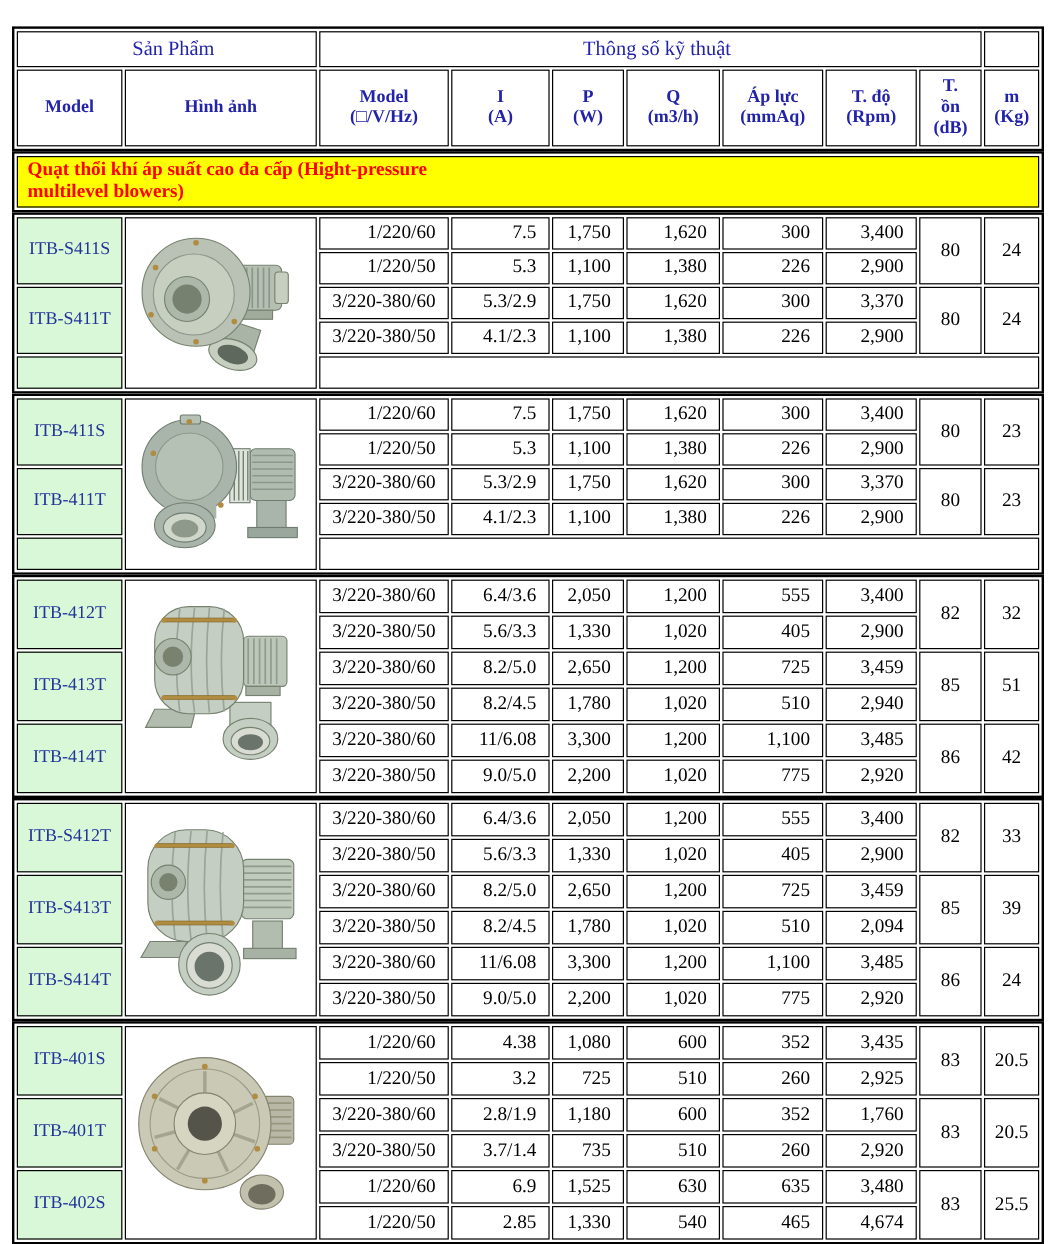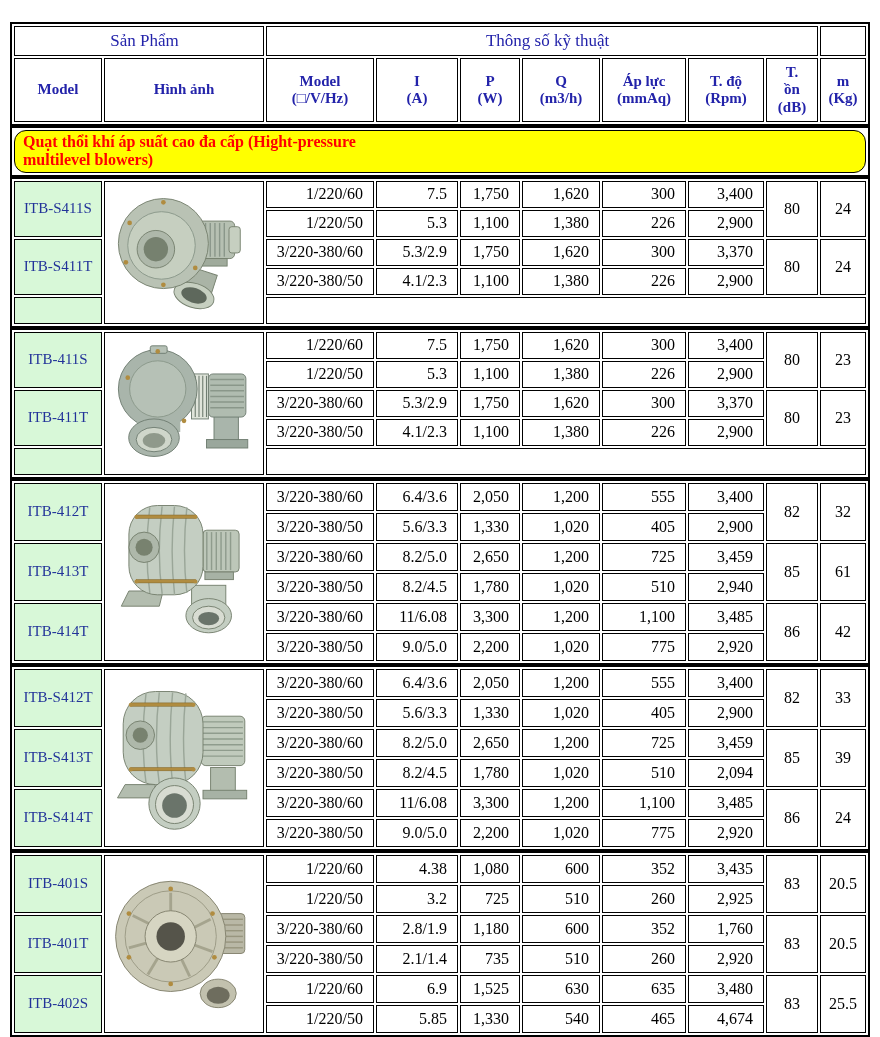--- a/index.html
+++ b/index.html
@@ -13,21 +13,21 @@
   tr.hr1{height:30px;}
   tr.hr2{height:64px;}
   .ghead{color:var(--header-blue,#2323aa);font-weight:normal;text-align:center;font-size:17px;padding-left:12px;}
   .chead{color:var(--header-blue,#2323aa);font-weight:bold;text-align:center;font-size:15px;
          white-space:pre-line;}
   .spacer{border:1px solid #000;}
   
   tr.bannerrow{height:40px;}
   td.banner{background:var(--banner-bg,#ffff00);color:var(--banner-red,#ff0000);
             font-weight:bold;font-size:16px;text-align:left;padding:2px 8px;
-            white-space:pre-line;border-radius:12px;}
+            white-space:pre-line;}
   
   table.s5 tr{height:27px;}
   table.s6 tr{height:28px;}
   td.model{background:var(--model-green,#d8f8d8);color:var(--model-blue,#223399);
            text-align:center;font-size:15px;}
   td.imgcell{text-align:center;vertical-align:middle;padding:0;}
   td.num{text-align:right;padding-right:10px;}
   td.ctr{text-align:center;}
   td.espec{border:1px solid #000;}
   svg{display:block;margin:0 auto;}
@@ -359,21 +359,21 @@
     </tr>
     <tr>
       <td class="model" rowspan="2">ITB-413T</td>
       <td class="num">3/220-380/60</td>
       <td class="num">8.2/5.0</td>
       <td class="num">2,650</td>
       <td class="num">1,200</td>
       <td class="num">725</td>
       <td class="num">3,459</td>
       <td class="ctr" rowspan="2">85</td>
-      <td class="ctr" rowspan="2">61</td>
+      <td class="ctr" rowspan="2">51</td>
     </tr>
     <tr>
       <td class="num">3/220-380/50</td>
       <td class="num">8.2/4.5</td>
       <td class="num">1,780</td>
       <td class="num">1,020</td>
       <td class="num">510</td>
       <td class="num">2,940</td>
     </tr>
     <tr>
@@ -586,40 +586,40 @@
       <td class="num">2.8/1.9</td>
       <td class="num">1,180</td>
       <td class="num">600</td>
       <td class="num">352</td>
       <td class="num">1,760</td>
       <td class="ctr" rowspan="2">83</td>
       <td class="ctr" rowspan="2">20.5</td>
     </tr>
     <tr>
       <td class="num">3/220-380/50</td>
-      <td class="num">2.1/1.4</td>
+      <td class="num">3.7/1.4</td>
       <td class="num">735</td>
       <td class="num">510</td>
       <td class="num">260</td>
       <td class="num">2,920</td>
     </tr>
     <tr>
       <td class="model" rowspan="2">ITB-402S</td>
       <td class="num">1/220/60</td>
       <td class="num">6.9</td>
       <td class="num">1,525</td>
       <td class="num">630</td>
       <td class="num">635</td>
       <td class="num">3,480</td>
       <td class="ctr" rowspan="2">83</td>
       <td class="ctr" rowspan="2">25.5</td>
     </tr>
     <tr>
       <td class="num">1/220/50</td>
-      <td class="num">5.85</td>
+      <td class="num">2.85</td>
       <td class="num">1,330</td>
       <td class="num">540</td>
       <td class="num">465</td>
       <td class="num">4,674</td>
     </tr>
   </tbody>
     </table>
 
 </div>
 

